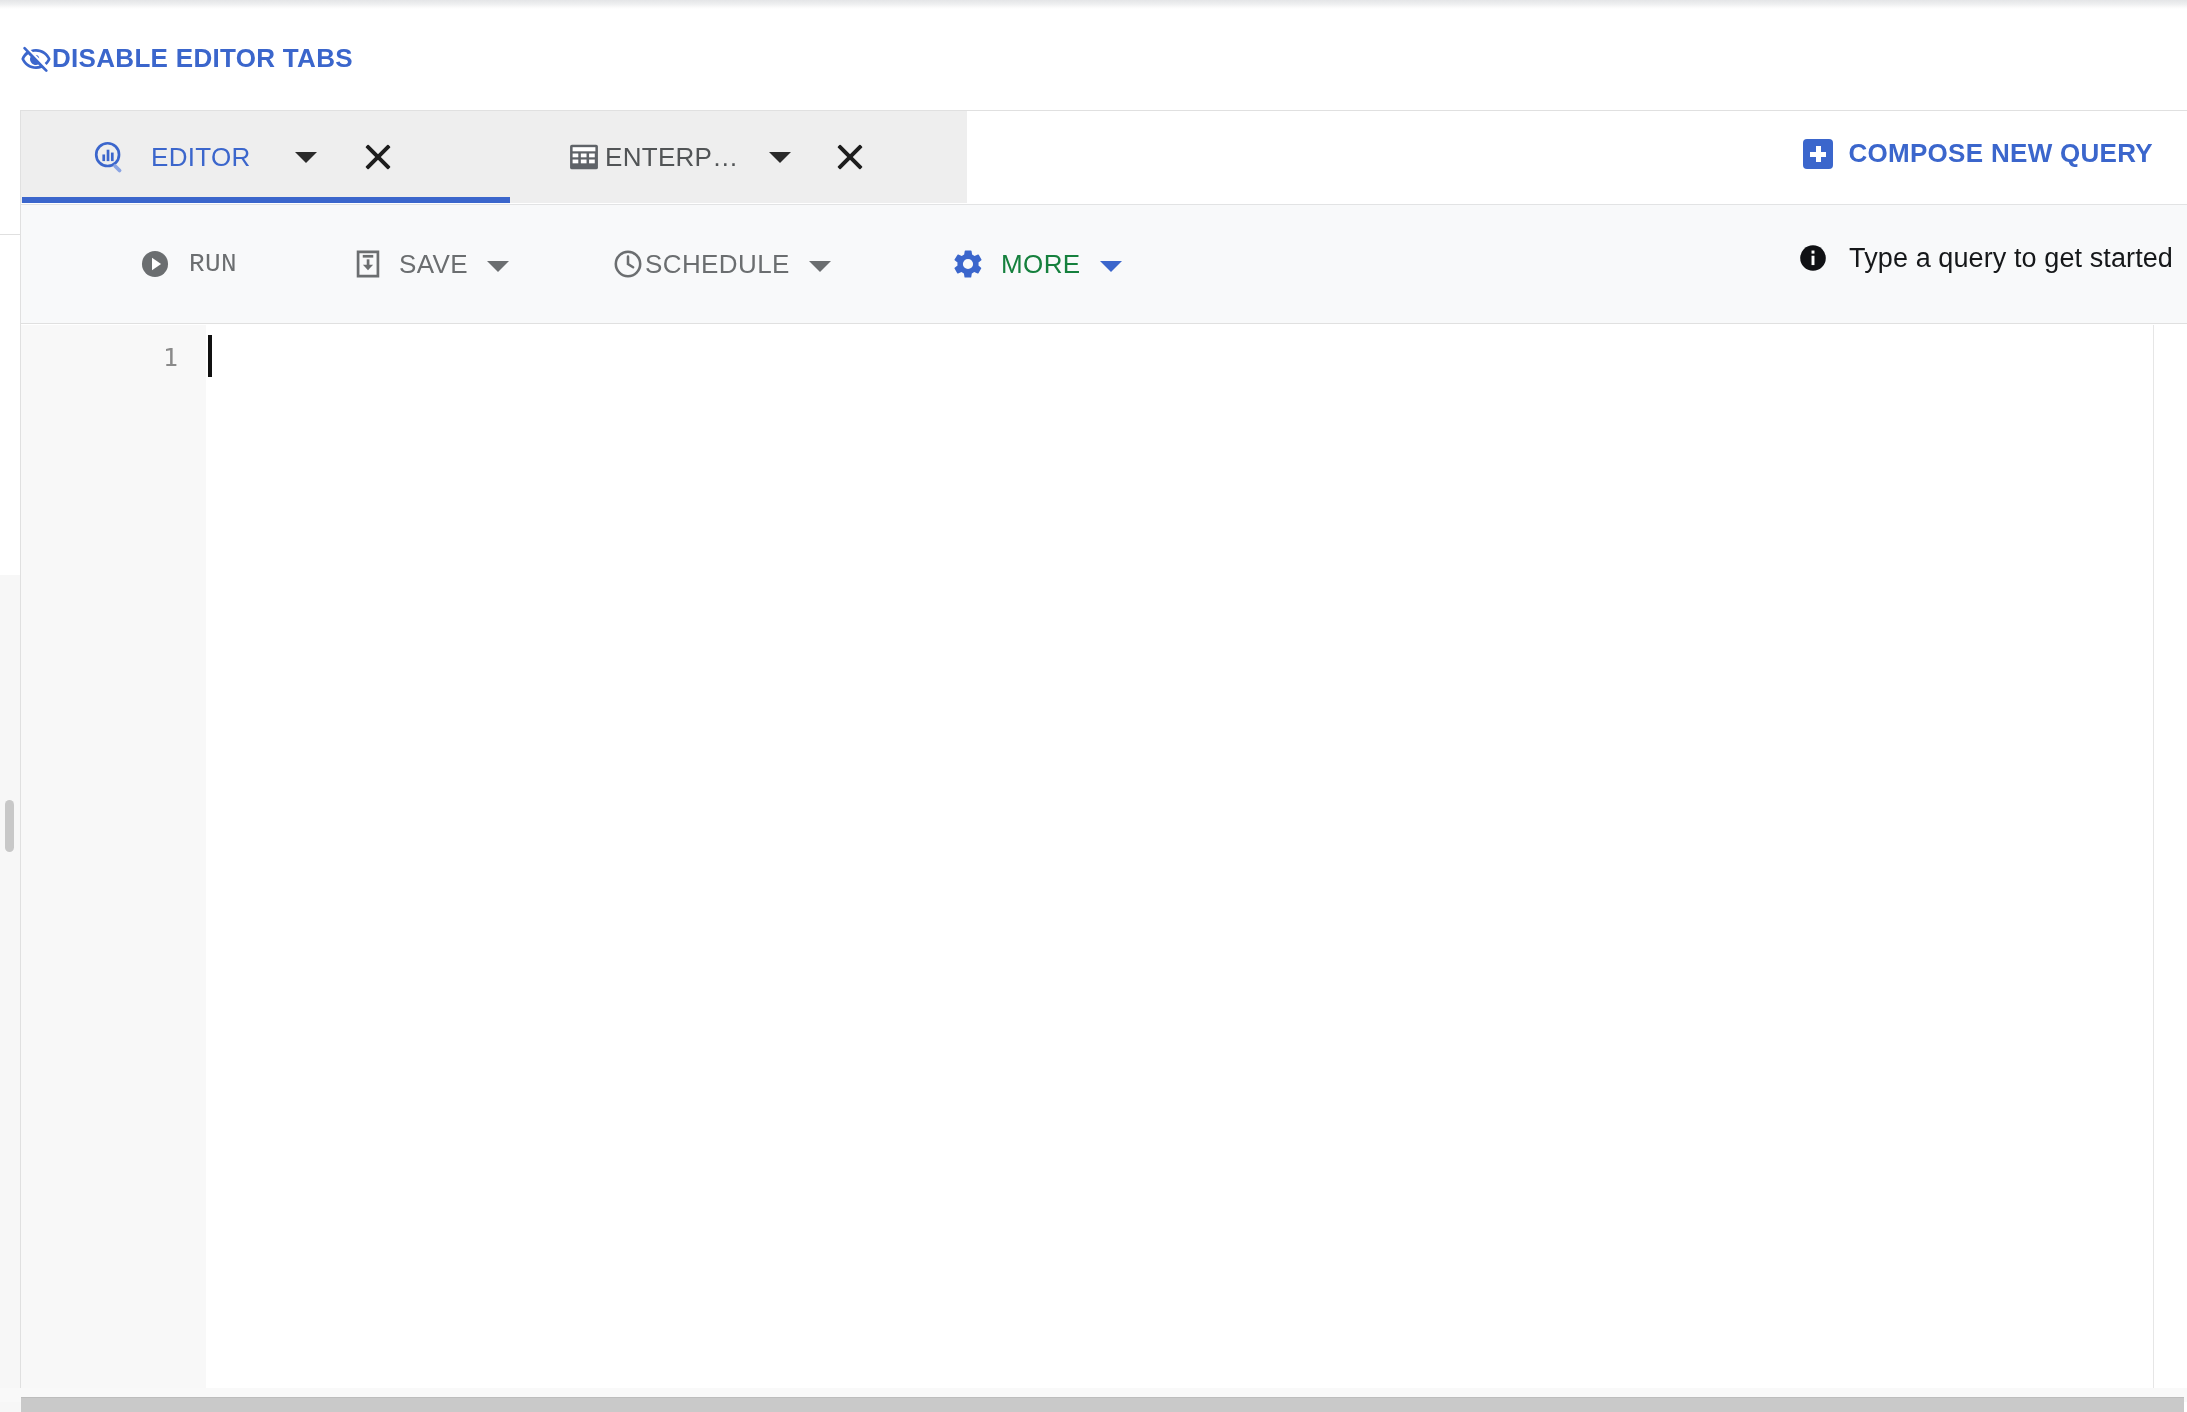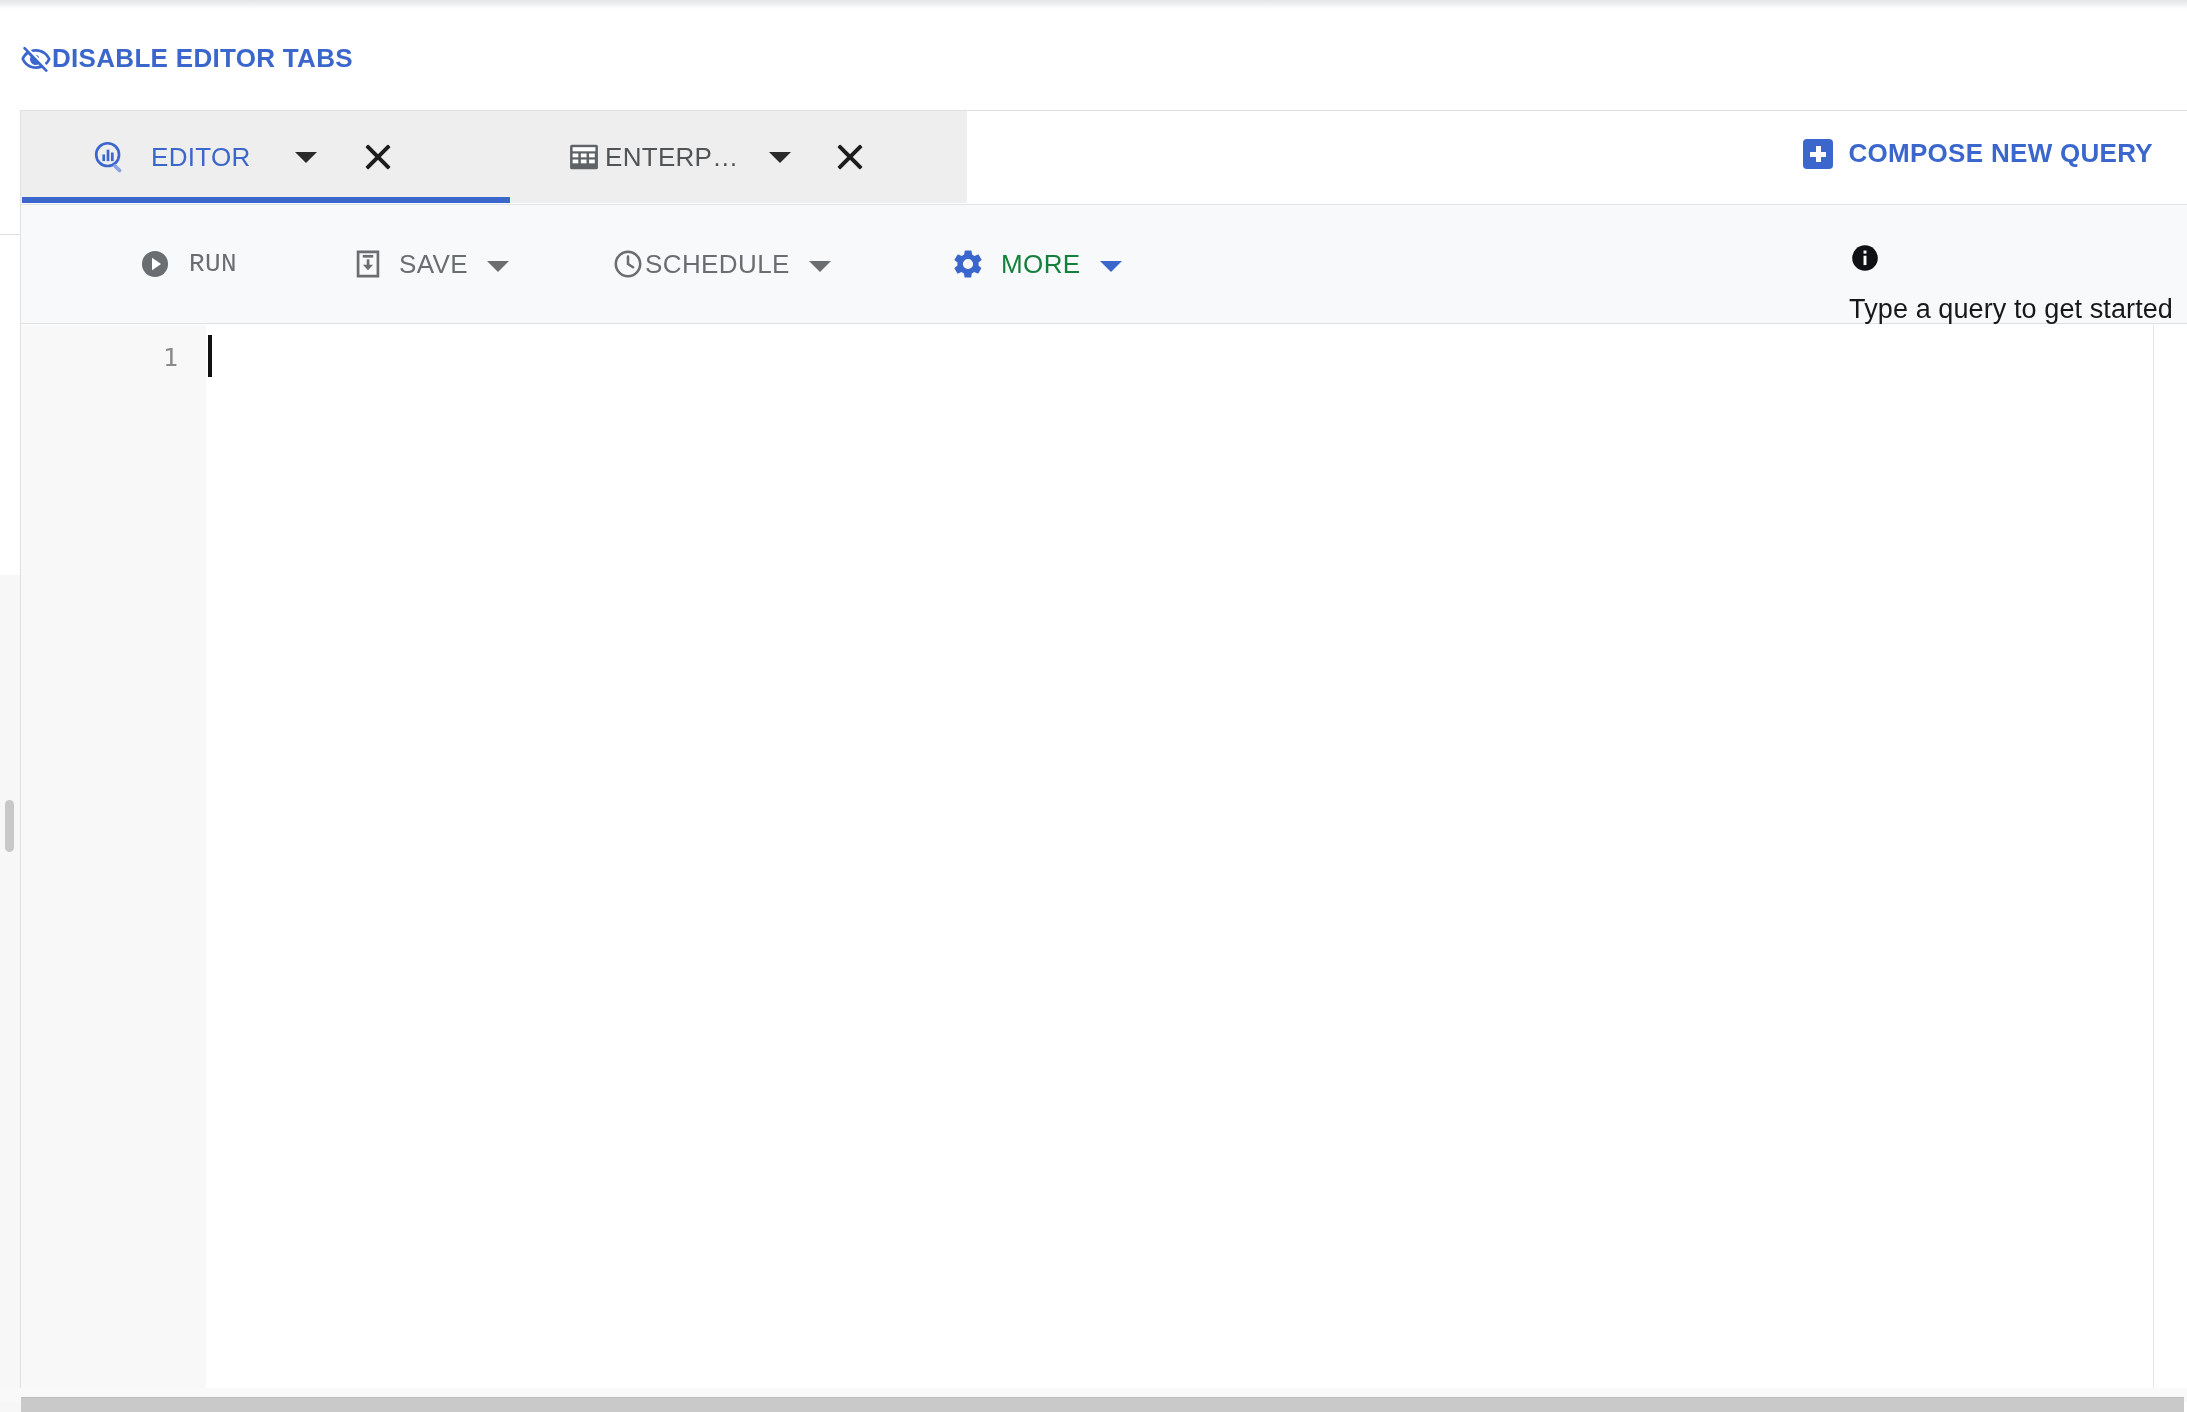--- a/index.html
+++ b/index.html
@@ -198,24 +198,23 @@
   .tb-save .tb-label { margin-left: 14px; }
   .tb-schedule { left: 590px; }
   .tb-schedule .tb-label { }
   .tb-more     { left: 930px; }
   .tb-more .tb-label { margin-left: 16px; }
 
   .tb-status {
     position: absolute;
     right: 14px; top: 37px;
     display: flex;
-    align-items: flex-start;
+    align-items: center;
     gap: 20px;
     user-select: none;
-    flex-direction: column;
   }
   .info-icon { width: 32px; height: 32px; flex: none; display: block; }
   .tb-status-text {
     font-size: 27px;
     color: #16181a;
     white-space: nowrap;
     letter-spacing: 0.1px;
   }
 
   

